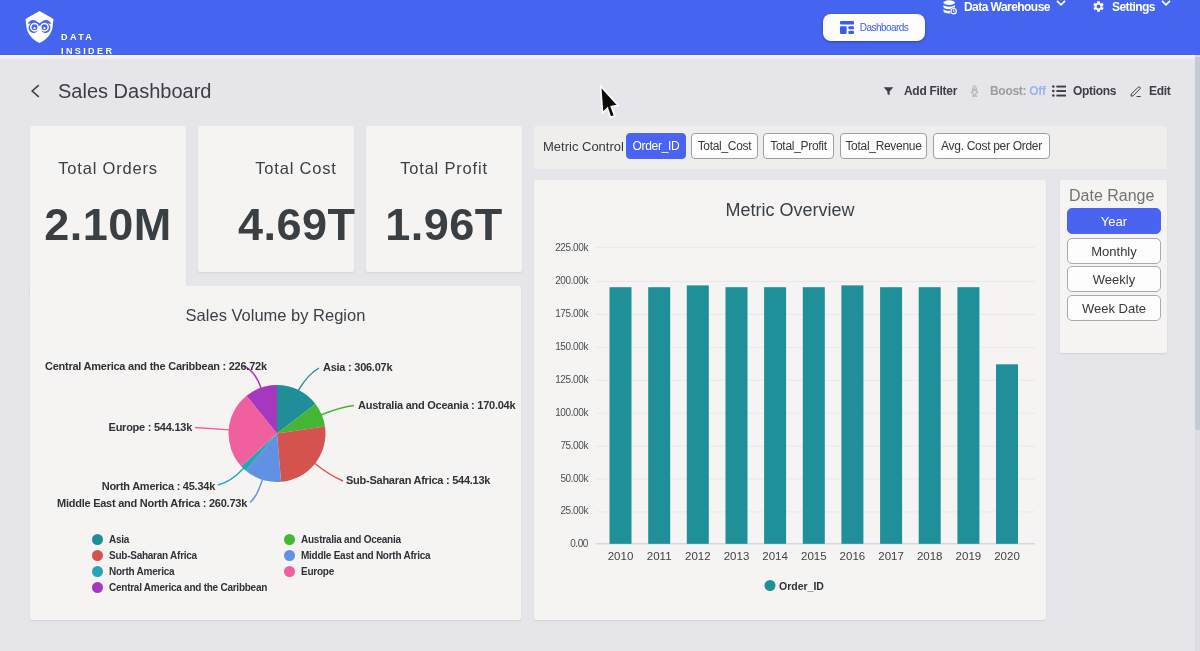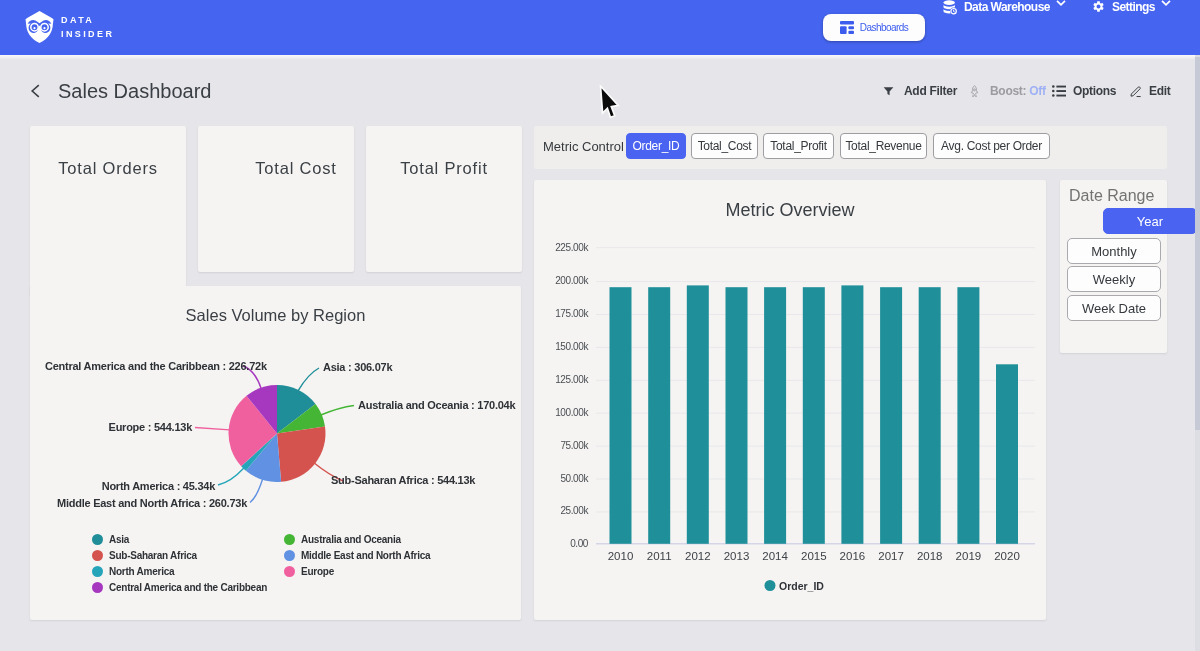--- a/index.html
+++ b/index.html
@@ -2,36 +2,36 @@
 <html><head>
 <meta charset="utf-8">
 <style>
   * { margin:0; padding:0; box-sizing:border-box; }
   html,body { width:1200px; height:651px; overflow:hidden; }
   body { font-family:"Liberation Sans",sans-serif; background:#e6e5e9; position:relative; }
   .abs { position:absolute; }
   svg { flex:none; }
   
   .nav { position:absolute; top:0; left:0; width:1200px; height:55px; background:#4565f0; }
-  .logo-text { position:absolute; left:61px; top:14px; color:#fff; font-size:9px; font-weight:bold; letter-spacing:2.4px; line-height:13.5px; }
+  .logo-text { position:absolute; left:61px; top:31px; color:#fff; font-size:9px; font-weight:bold; letter-spacing:2.4px; line-height:13.5px; }
   .nav-btn { position:absolute; left:823px; top:14px; width:102px; height:27px; background:#fdfdfd; border-radius:8px; display:flex; align-items:center; justify-content:center; color:#3b5ced; font-size:10px; letter-spacing:-0.55px; box-shadow:0 1px 3px rgba(0,0,0,.3); }
   .nav-link { position:absolute; top:0; height:55px; display:flex; align-items:flex-start; color:#fff; font-size:12px; font-weight:bold; letter-spacing:-0.55px; }
   
   .title { position:absolute; left:58px; top:80px; font-size:20px; color:#3a3f45; }
   .hdr-item { position:absolute; top:84px; display:flex; align-items:center; font-size:12px; font-weight:bold; letter-spacing:-0.3px; color:#3a3f45; }
   
   .card { position:absolute; background:#f5f4f2; border-radius:2px; box-shadow:0 1px 2px rgba(40,40,60,0.10); }
   .kpi-t { text-align:center; font-size:16.5px; letter-spacing:0.8px; color:#3b4046; margin-top:33px; }
   .kpi-v { text-align:center; font-size:45px; font-weight:bold; color:#3a3f44; margin-top:22px; letter-spacing:0.5px; line-height:50px; }
   
   .mc-btn { position:absolute; top:133px; height:26px; border:1px solid #9d9da2; border-radius:4px; background:#fdfdfd; color:#35393d; font-size:12px; letter-spacing:-0.3px; display:flex; align-items:center; justify-content:center; white-space:nowrap; }
   .mc-on { background:#4a63f0; border-color:#4a63f0; color:#fff; }
   
   .dr-btn { position:absolute; left:1067px; width:94px; height:26px; border:1px solid #a9a9ae; border-radius:5px; background:#fdfdfd; color:#35393d; font-size:13px; display:flex; align-items:center; justify-content:center; }
-  .dr-on { background:#4a63f0; border-color:#4a63f0; color:#fff;margin-left:36px; }
+  .dr-on { background:#4a63f0; border-color:#4a63f0; color:#fff; }
   .plabel { position:absolute; font-size:11px; font-weight:bold; letter-spacing:-0.25px; color:#2e3237; white-space:nowrap; line-height:11px; }
   .leg { position:absolute; font-size:10px; font-weight:bold; letter-spacing:-0.25px; color:#2e3237; white-space:nowrap; padding-left:17px; line-height:13px; }
   .leg i { position:absolute; left:0; top:1px; width:11px; height:11px; border-radius:50%; }
 </style>
 </head>
 <body>
 
 <div class="nav"></div>
 <svg class="abs" style="left:25px;top:11px" width="29" height="32" viewBox="0 0 29 32">
   <path d="M14.5 0 L26 6.5 L28.5 8.2 L27.9 13 C27.5 21 24 27.5 14.5 32 C5 27.5 1.5 21 1.1 13 L0.5 8.2 L3 6.5 Z" fill="#fff"></path>
@@ -115,26 +115,29 @@
     </svg>
   Edit
 </div>
 
 <svg class="abs" style="left:599px;top:85px" width="24" height="36" viewBox="0 0 24 36">
   <path d="M1.5 1 L3.6 28 L8.4 23.2 L11.5 32.4 L15.7 30.7 L12.3 21.6 L19.2 20.4 Z" fill="#0b0b0b" stroke="#fbfbfb" stroke-width="1.7"></path>
 </svg>
 
 <div class="card" style="left:30px;top:126px;width:156px;height:169px;">
   <div class="kpi-t">Total Orders</div>
+    <div class="kpi-v">2.10M</div>
 </div>
 <div class="card" style="left:198px;top:126px;width:156px;height:146px;padding-left:40px;">
   <div class="kpi-t">Total Cost</div>
+    <div class="kpi-v">4.69T</div>
 </div>
 <div class="card" style="left:366px;top:126px;width:156px;height:146px;">
   <div class="kpi-t">Total Profit</div>
+    <div class="kpi-v">1.96T</div>
 </div>
 
 <div class="card" style="left:30px;top:286px;width:491px;height:334px;"></div>
 <div class="abs" style="left:30px;top:306px;width:491px;text-align:center;font-size:16.5px;color:#3a3f45;">Sales Volume by Region</div>
 <svg class="abs" style="left:30px;top:286px" width="491" height="334" viewBox="0 0 491 334">
   <g fill="none" stroke-width="1.4">
     <path d="M268.0,104.9 Q278,88 289,82" stroke="#1f8e98"></path>
     <path d="M290.8,129.0 Q309,121.5 324,119.5" stroke="#45b535"></path>
     <path d="M284.2,177.0 Q299,189 313,195" stroke="#d4534f"></path>
     <path d="M232.7,192.8 Q227,211 220,216.5" stroke="#6191e2"></path>
@@ -145,21 +148,21 @@
   <path d="M247.0,147.5 L247.00,99.00 A48.5,48.5 0 0 1 285.50,118.00 Z" fill="#1f8e98"></path>
   <path d="M247.0,147.5 L285.50,118.00 A48.5,48.5 0 0 1 295.00,140.52 Z" fill="#45b535"></path>
   <path d="M247.0,147.5 L295.00,140.52 A48.5,48.5 0 0 1 251.11,195.83 Z" fill="#d4534f"></path>
   <path d="M247.0,147.5 L251.11,195.83 A48.5,48.5 0 0 1 215.89,184.71 Z" fill="#6191e2"></path>
   <path d="M247.0,147.5 L215.89,184.71 A48.5,48.5 0 0 1 211.14,180.16 Z" fill="#26a5ba"></path>
   <path d="M247.0,147.5 L211.14,180.16 A48.5,48.5 0 0 1 216.53,109.77 Z" fill="#f0609f"></path>
   <path d="M247.0,147.5 L216.53,109.77 A48.5,48.5 0 0 1 247.00,99.00 Z" fill="#a637bf"></path>
 </svg>
 <div class="plabel" style="left:323px;top:362px;">Asia : 306.07k</div>
 <div class="plabel" style="left:358px;top:399.5px;">Australia and Oceania : 170.04k</div>
-<div class="plabel" style="left:331px;top:475px;">Sub-Saharan Africa : 544.13k</div>
+<div class="plabel" style="left:346px;top:475px;">Sub-Saharan Africa : 544.13k</div>
 <div class="plabel" style="left:57px;top:498px;width:190px;text-align:right;">Middle East and North Africa : 260.73k</div>
 <div class="plabel" style="left:95px;top:480.5px;width:120px;text-align:right;">North America : 45.34k</div>
 <div class="plabel" style="left:92px;top:422px;width:100px;text-align:right;">Europe : 544.13k</div>
 <div class="plabel" style="left:45px;top:360.5px;width:195px;text-align:right;">Central America and the Caribbean : 226.72k</div>
 
 <div class="leg" style="left:92px;top:533px;"><i style="background:#1f8e98"></i>Asia</div>
 <div class="leg" style="left:92px;top:549px;"><i style="background:#d4534f"></i>Sub-Saharan Africa</div>
 <div class="leg" style="left:92px;top:565px;"><i style="background:#26a5ba"></i>North America</div>
 <div class="leg" style="left:92px;top:581px;"><i style="background:#a637bf"></i>Central America and the Caribbean</div>
 <div class="leg" style="left:284px;top:533px;"><i style="background:#45b535"></i>Australia and Oceania</div>

